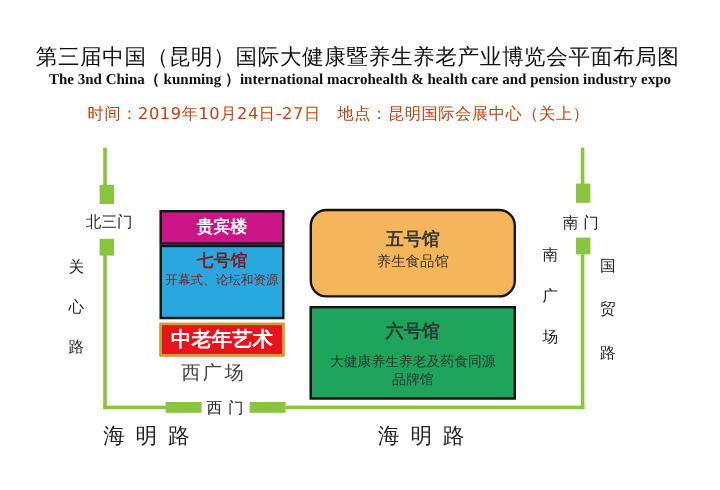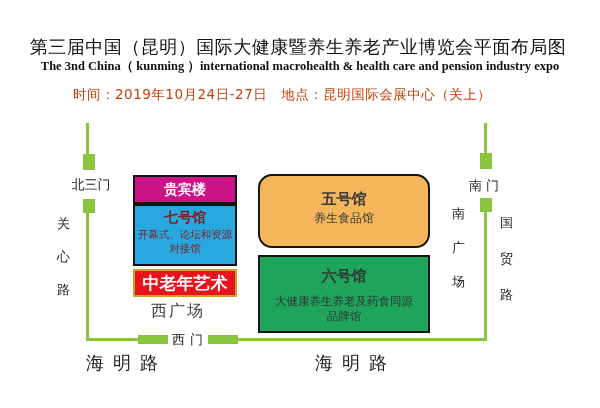--- a/index.html
+++ b/index.html
@@ -74,21 +74,20 @@
   <div class="abs street-label" style="left:86px;top:351px;">海明路</div>
   <div class="abs street-label" style="left:315px;top:351px;">海明路</div>
   <div class="abs plaza-w" style="left:151px;top:301px;font-family:Liberation Serif, serif;">西广场</div>
 
   <div class="abs bldg b-vip" style="left:133px;top:175px;width:104px;height:29px;">
     <div class="bt">贵宾楼</div>
   </div>
   <div class="abs bldg b-h7" style="left:133px;top:204px;width:104px;height:62px;">
     <div class="bt">七号馆</div>
     <div class="bd">开幕式、论坛和资源</div>
-    <div class="bd">对接馆</div>
   </div>
   <div class="abs bldg b-art" style="left:133px;top:269px;width:104px;height:28px;">
     <div class="bt">中老年艺术大赛</div>
   </div>
 
   <div class="abs bldg b-h5" style="left:258px;top:174px;width:172px;height:74px;border-radius:14px;">
     <div class="bt">五号馆</div>
     <div class="bd">养生食品馆</div>
   </div>
   <div class="abs bldg b-h6" style="left:258px;top:255px;width:172px;height:78px;">

